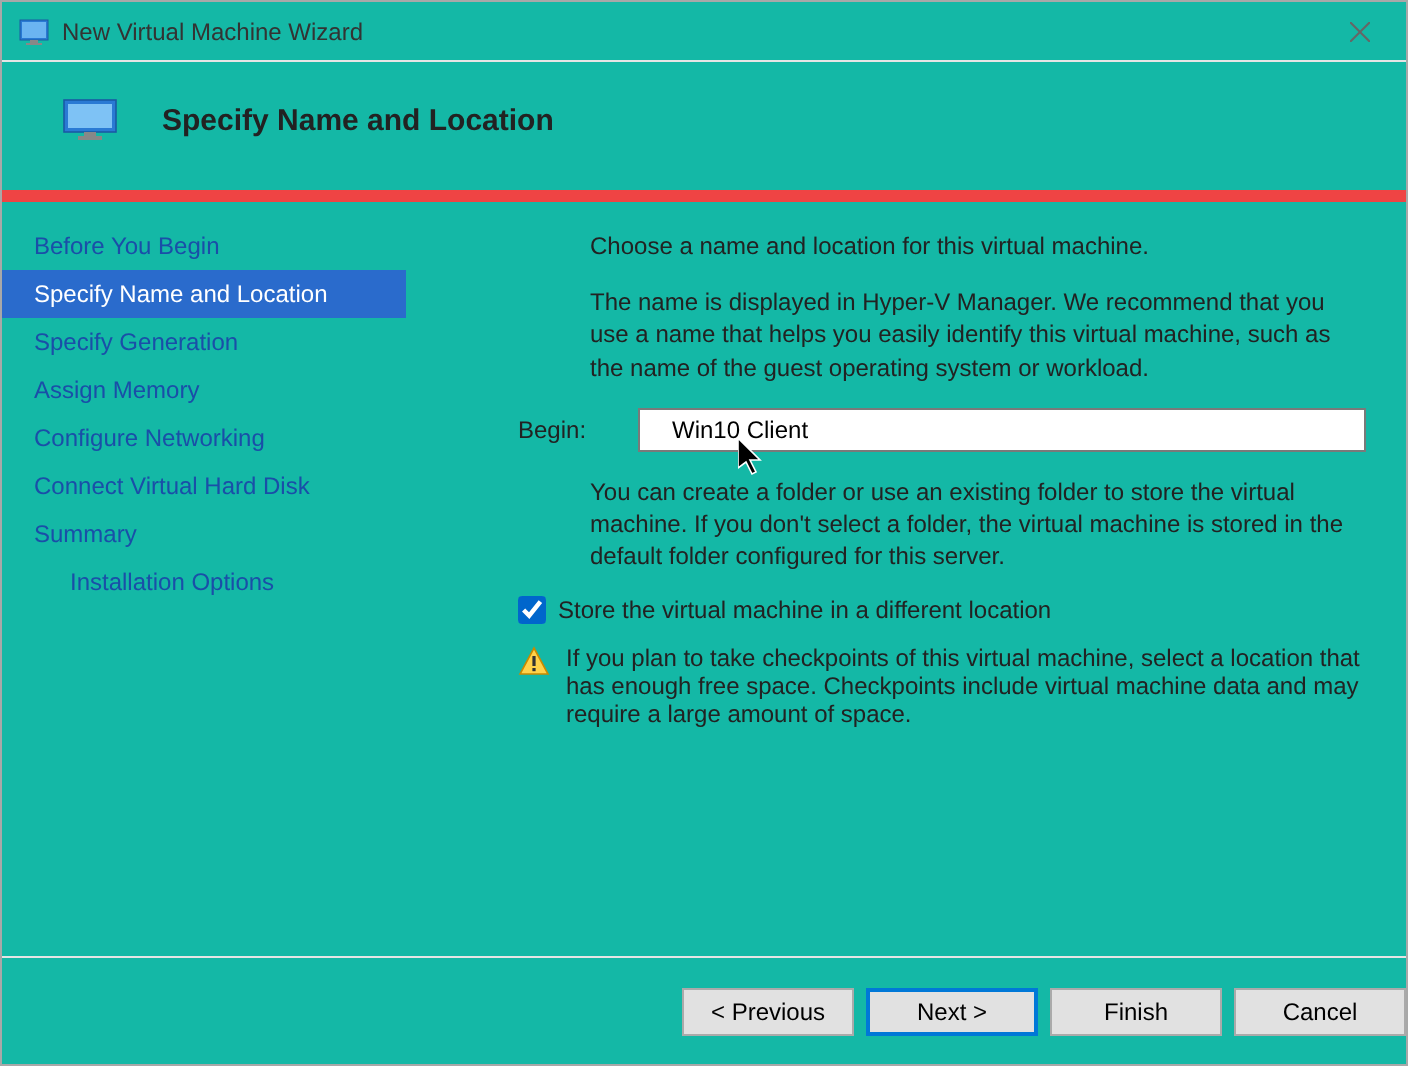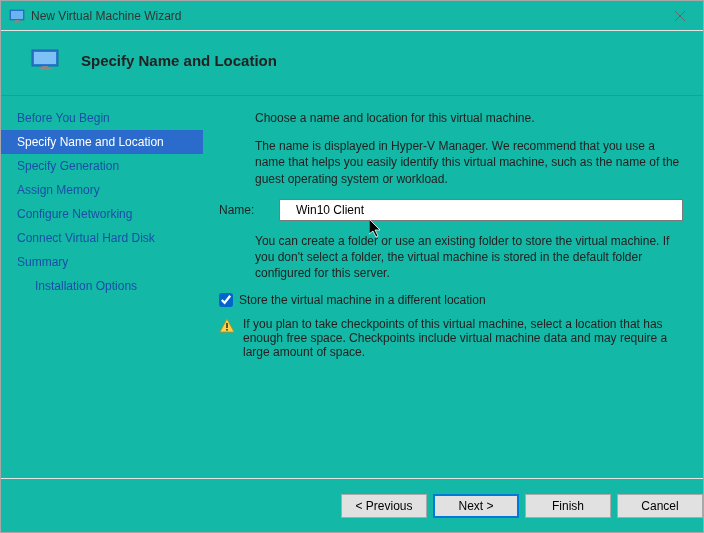--- a/index.html
+++ b/index.html
@@ -5,21 +5,21 @@
     * { box-sizing: border-box; margin: 0; padding: 0; }
     body { font-family: "Segoe UI", Tahoma, sans-serif; font-size: 12px; background: #f0f0f0; }
     .window { width: 704px; height: 533px; background: #14b8a6; border: 1px solid #a8a8a8; display: flex; flex-direction: column; position: relative; }
     .titlebar { height: 30px; display: flex; align-items: center; padding: 0 0 0 8px; border-bottom: 1px solid #e5e5e5; }
     .titlebar .app-icon { width: 16px; height: 16px; margin-right: 6px; }
     .titlebar .title { color: #333; font-size: 12px; flex: 1; }
     .titlebar .close { width: 46px; height: 30px; display: flex; align-items: center; justify-content: center; color: #666; cursor: pointer; }
     .header { display: flex; align-items: center; padding: 18px 0 24px 30px; }
     .header .vm-icon { width: 28px; height: 22px; margin-right: 22px; }
     .header h1 { font-size: 15px; font-weight: 600; color: #222; }
-    .content { flex: 1; display: flex; border-top: 1px solid #ef4444; overflow: hidden; }
+    .content { flex: 1; display: flex; border-top: 6px solid #ef4444; overflow: hidden; gap: 40px; }
     .sidebar { width: 202px; padding-top: 10px; }
     .sidebar .step { padding: 4px 0 4px 16px; color: #1a4ea8; cursor: pointer; font-size: 12px; line-height: 16px; }
     .sidebar .step.active { background: #2a6bcc; color: #fff; }
     .sidebar .step.sub { padding-left: 34px; }
     .main { flex: 1; padding: 14px 20px 10px 16px; color: #222; }
     .main p { margin-bottom: 12px; line-height: 1.35; margin-left: 36px; }
     .row { display: flex; align-items: center; margin-bottom: 12px; }
     .row label { width: 60px; }
     .row input[type=text] { flex: 1; border: 1px solid #7a7a7a; padding: 3px 16px; font-family: inherit; font-size: 12px; height: 22px; background: #fff; }
     .checkbox-row { display: flex; align-items: center; margin-bottom: 10px; }
@@ -80,21 +80,21 @@
       <div class="step">Connect Virtual Hard Disk</div>
       <div class="step">Summary</div>
       <div class="step sub">Installation Options</div>
     </div>
 
     <div class="main">
       <p>Choose a name and location for this virtual machine.</p>
       <p>The name is displayed in Hyper-V Manager. We recommend that you use a name that helps you easily identify this virtual machine, such as the name of the guest operating system or workload.</p>
 
       <div class="row">
-        <label>Name:</label>
+        <label>Begin:</label>
         <input type="text" value="Win10 Client" style="">
       </div>
 
       <p>You can create a folder or use an existing folder to store the virtual machine. If you don't select a folder, the virtual machine is stored in the default folder configured for this server.</p>
 
       <div class="checkbox-row">
         <input type="checkbox" checked="" style="">
         <span>Store the virtual machine in a different location</span>
       </div>
 

